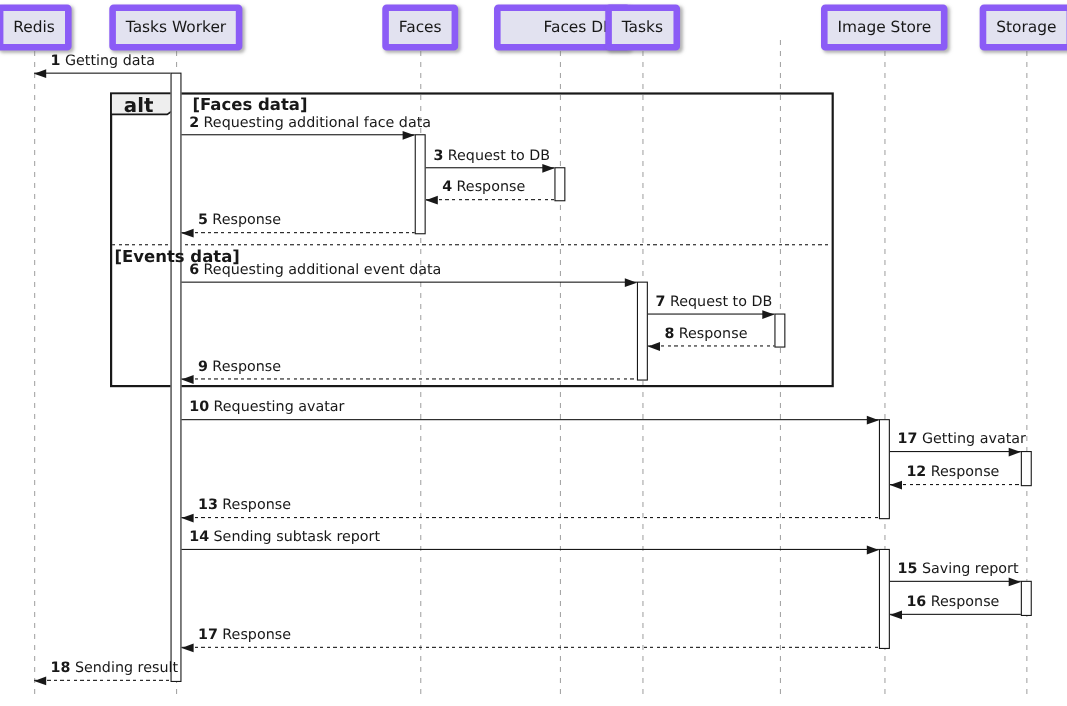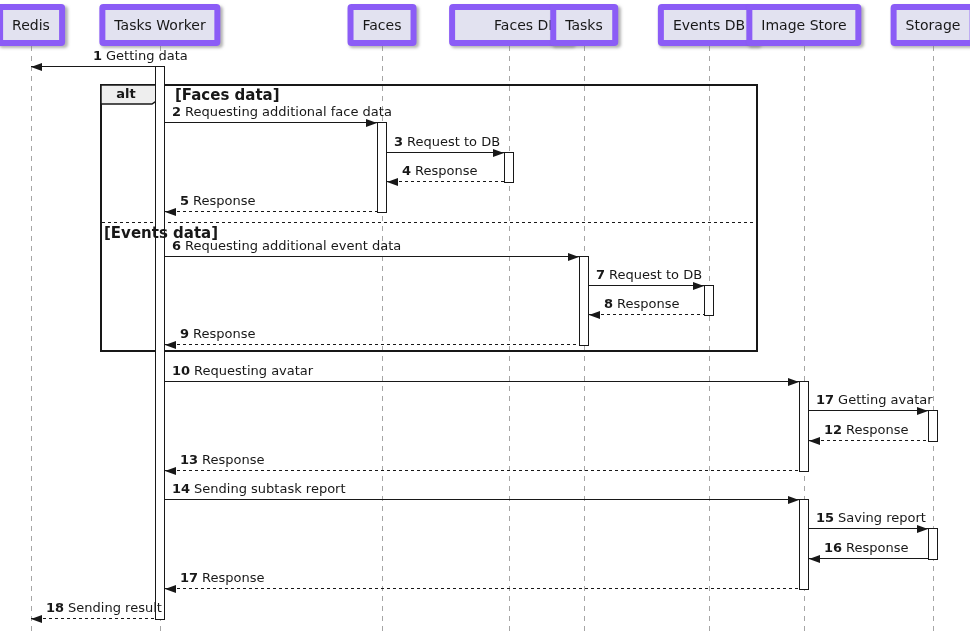--- a/index.html
+++ b/index.html
@@ -19,21 +19,21 @@
   }
   .activation{
     position:absolute;width:8px;background:#fff;border:1px solid #181818;z-index:3;
   }
   .frame{
     position:absolute;border:2px solid #181818;background:transparent;z-index:2;
   }
   .pentagon{position:absolute;z-index:2;}
   .pentagon span{
     position:absolute;left:0;top:2px;width:52px;text-align:center;
-    font-size:13px;font-weight:bold;z-index:3;
+    font-size:18px;font-weight:bold;z-index:3;
   }
   .guard{
     position:absolute;font-size:15px;font-weight:bold;white-space:nowrap;z-index:4;
   }
   .divider{
     position:absolute;height:1px;z-index:2;
     background:repeating-linear-gradient(to right,#181818 0 3px,transparent 3px 6px);
   }
   .msg-line{position:absolute;height:1px;z-index:4;}
   .msg-line.solid{background:#181818;}
@@ -72,21 +72,21 @@
     <div class="activation" style="left: 377px; top: 122px; height: 89px;"></div>
     <div class="activation" style="left: 504px; top: 152px; height: 29px;"></div>
     <div class="activation" style="left: 579px; top: 256px; height: 88px;"></div>
     <div class="activation" style="left: 704px; top: 285px; height: 29px;"></div>
     <div class="activation" style="left: 799px; top: 381px; height: 89px;"></div>
     <div class="activation" style="left: 799px; top: 499px; height: 89px;"></div>
     <div class="activation" style="left: 928px; top: 410px; height: 30px;"></div>
     <div class="activation" style="left: 928px; top: 528px; height: 30px;"></div>
     <div class="msg-line solid" style="left: 31px; top: 66px; width: 124px;"></div>
     <div class="arrowhead left" style="top: 62.5px; left: 31px;"></div>
-    <div class="msg-label" style="left: 46px; top: 49px; margin-left: 47px;"><b>1</b>Getting data</div>
+    <div class="msg-label" style="left: 46px; top: 49px;"><b>1</b>Getting data</div>
     <div class="msg-line solid" style="left: 165px; top: 122px; width: 212px;"></div>
     <div class="arrowhead right" style="top: 118.5px; left: 366px;"></div>
     <div class="msg-label" style="left: 172px; top: 105px;"><b>2</b>Requesting additional face data</div>
     <div class="msg-line solid" style="left: 387px; top: 152px; width: 117px;"></div>
     <div class="arrowhead right" style="top: 148.5px; left: 493px;"></div>
     <div class="msg-label" style="left: 394px; top: 135px;"><b>3</b>Request to DB</div>
     <div class="msg-line dashed" style="left: 387px; top: 181px; width: 117px;"></div>
     <div class="arrowhead left" style="top: 177.5px; left: 387px;"></div>
     <div class="msg-label" style="left: 402px; top: 164px;"><b>4</b>Response</div>
     <div class="msg-line dashed" style="left: 165px; top: 211px; width: 212px;"></div>
@@ -129,16 +129,15 @@
     <div class="arrowhead left" style="top: 584.5px; left: 165px;"></div>
     <div class="msg-label" style="left: 180px; top: 571px;"><b>17</b>Response</div>
     <div class="msg-line dashed" style="left: 31px; top: 618px; width: 124px;"></div>
     <div class="arrowhead left" style="top: 614.5px; left: 31px;"></div>
     <div class="msg-label" style="left: 46px; top: 601px;"><b>18</b>Sending result</div>
     <div class="participant" style="left: 31px;">Redis</div>
     <div class="participant" style="left: 160px;">Tasks Worker</div>
     <div class="participant" style="left: 382px;">Faces</div>
     <div class="participant" style="left: 511px; padding-left: 39px;">Faces DB</div>
     <div class="participant" style="left: 584px;">Tasks</div>
-    <div class="participant" style="left: 709px;">Events DB</div>
     <div class="participant" style="left: 804px;">Image Store</div>
     <div class="participant" style="left: 933px;">Storage</div>
   </div>
 
 </body></html>

